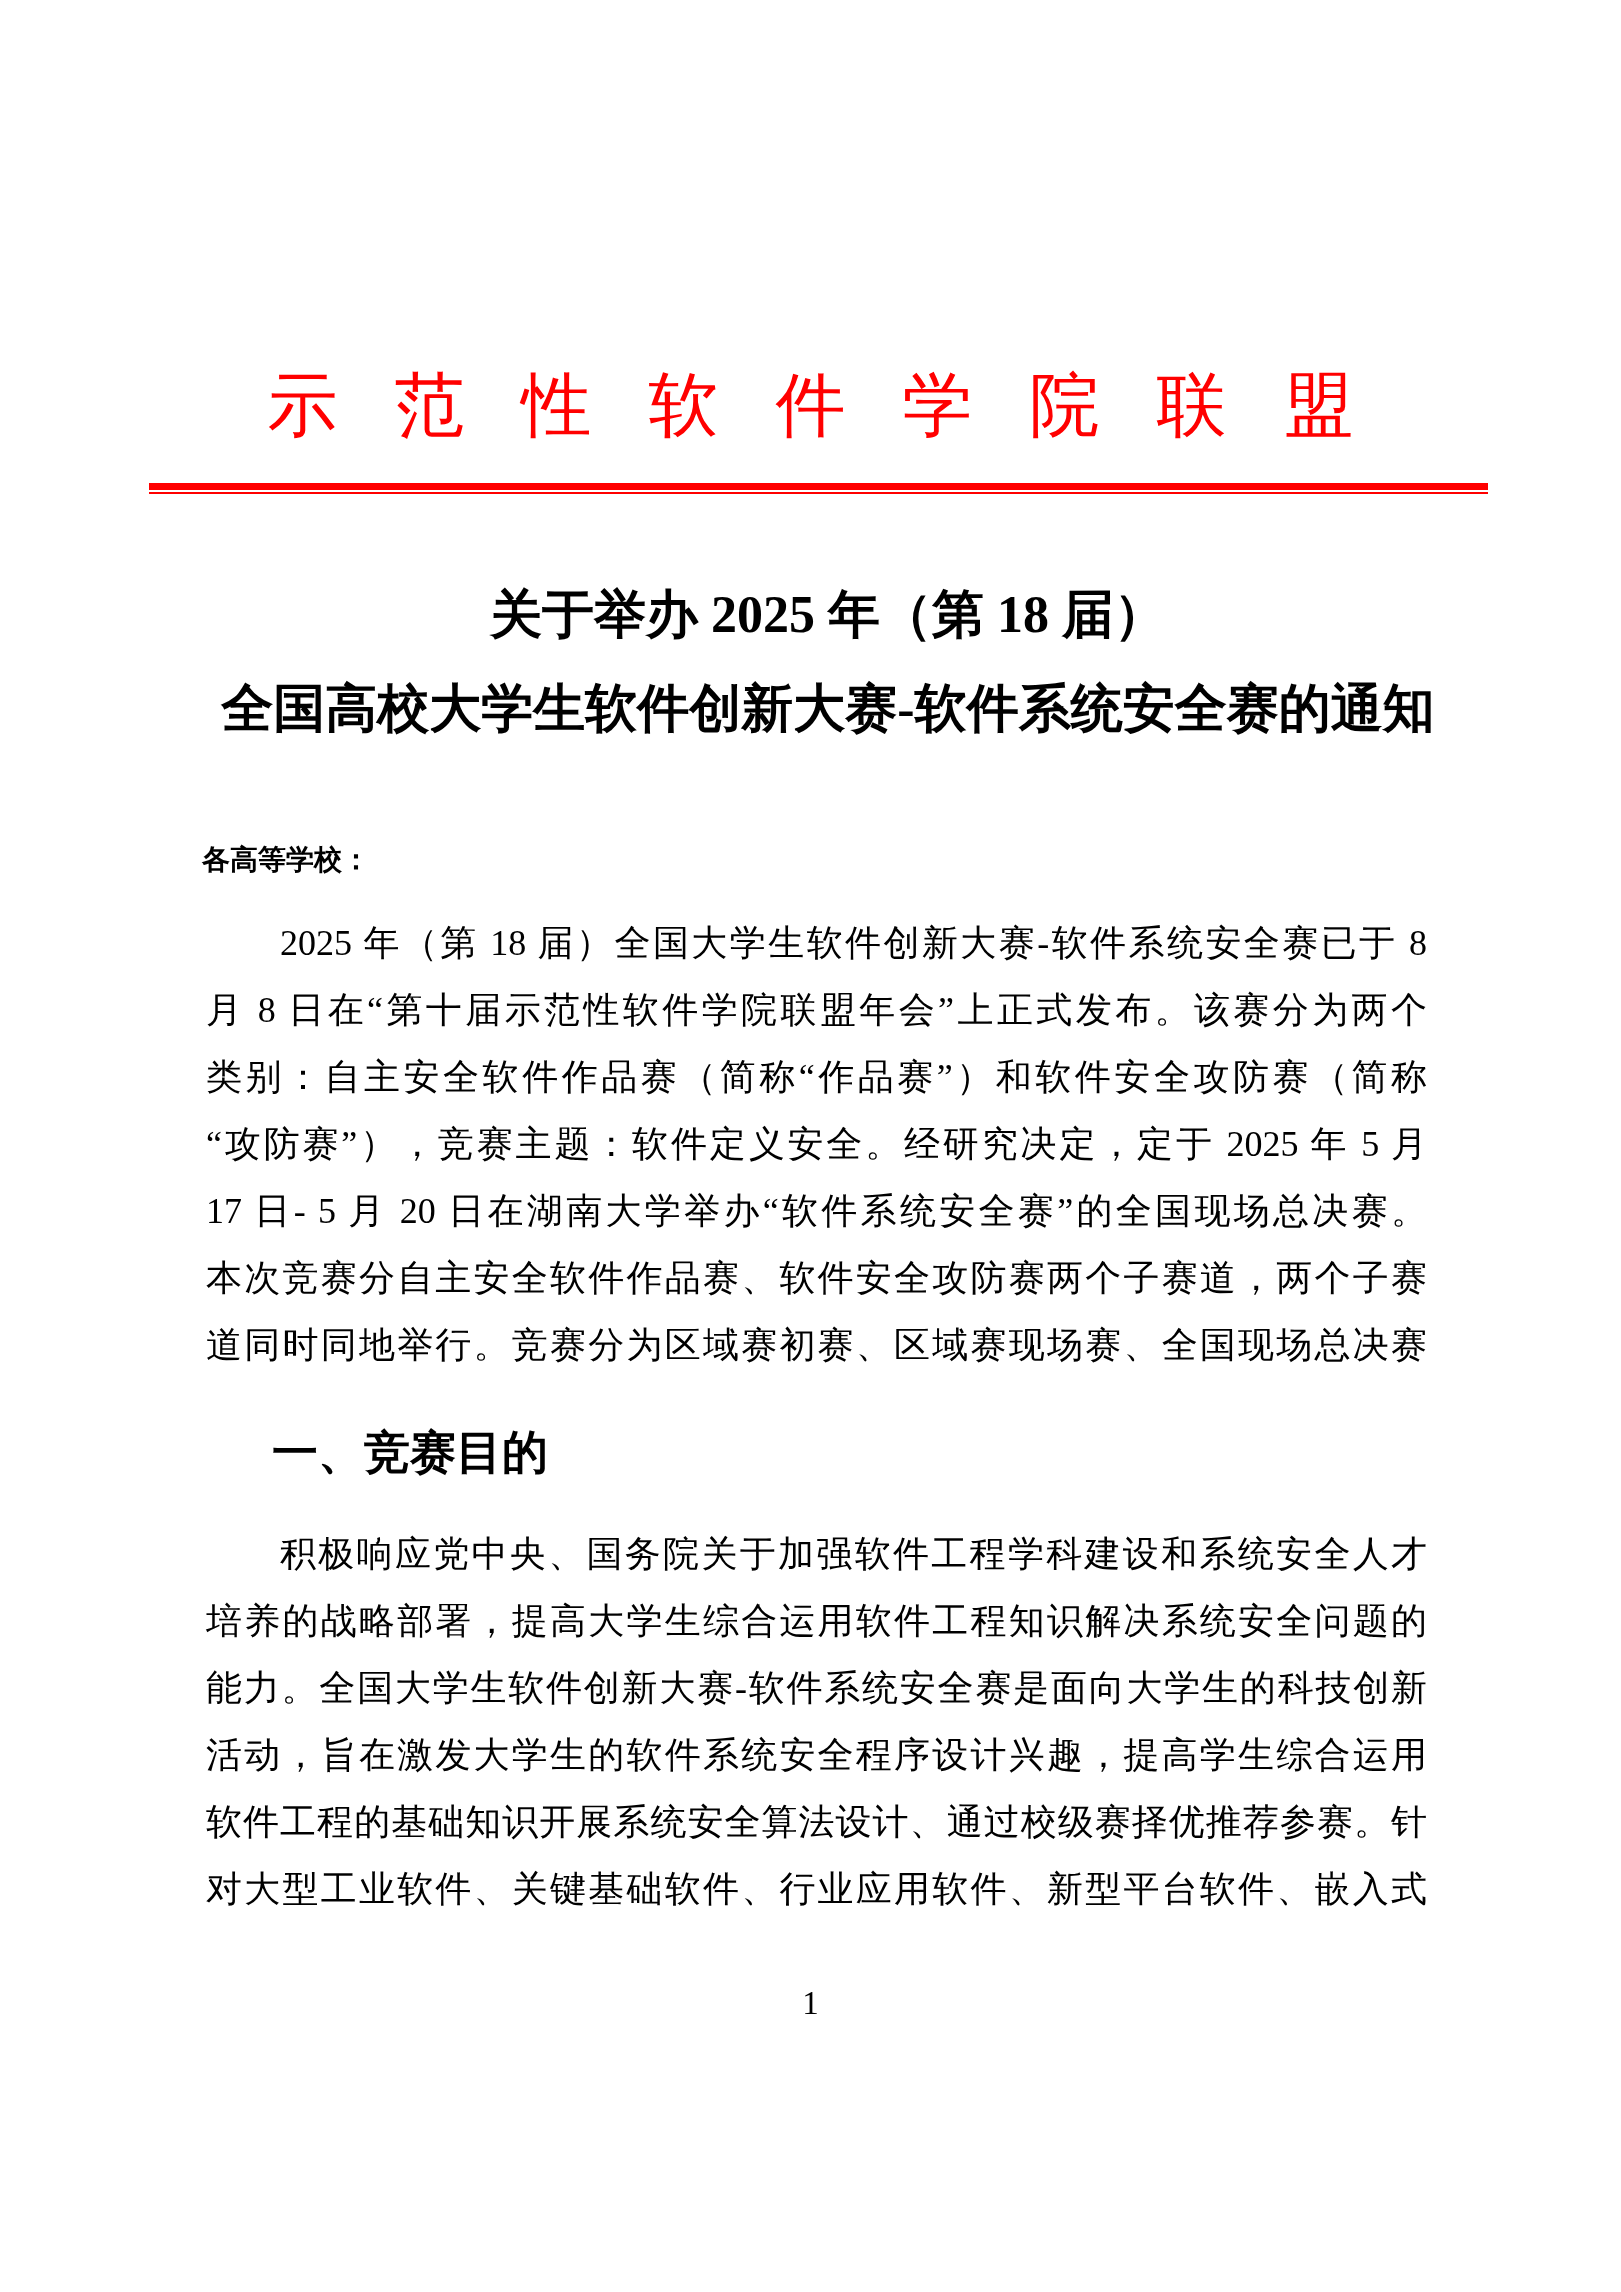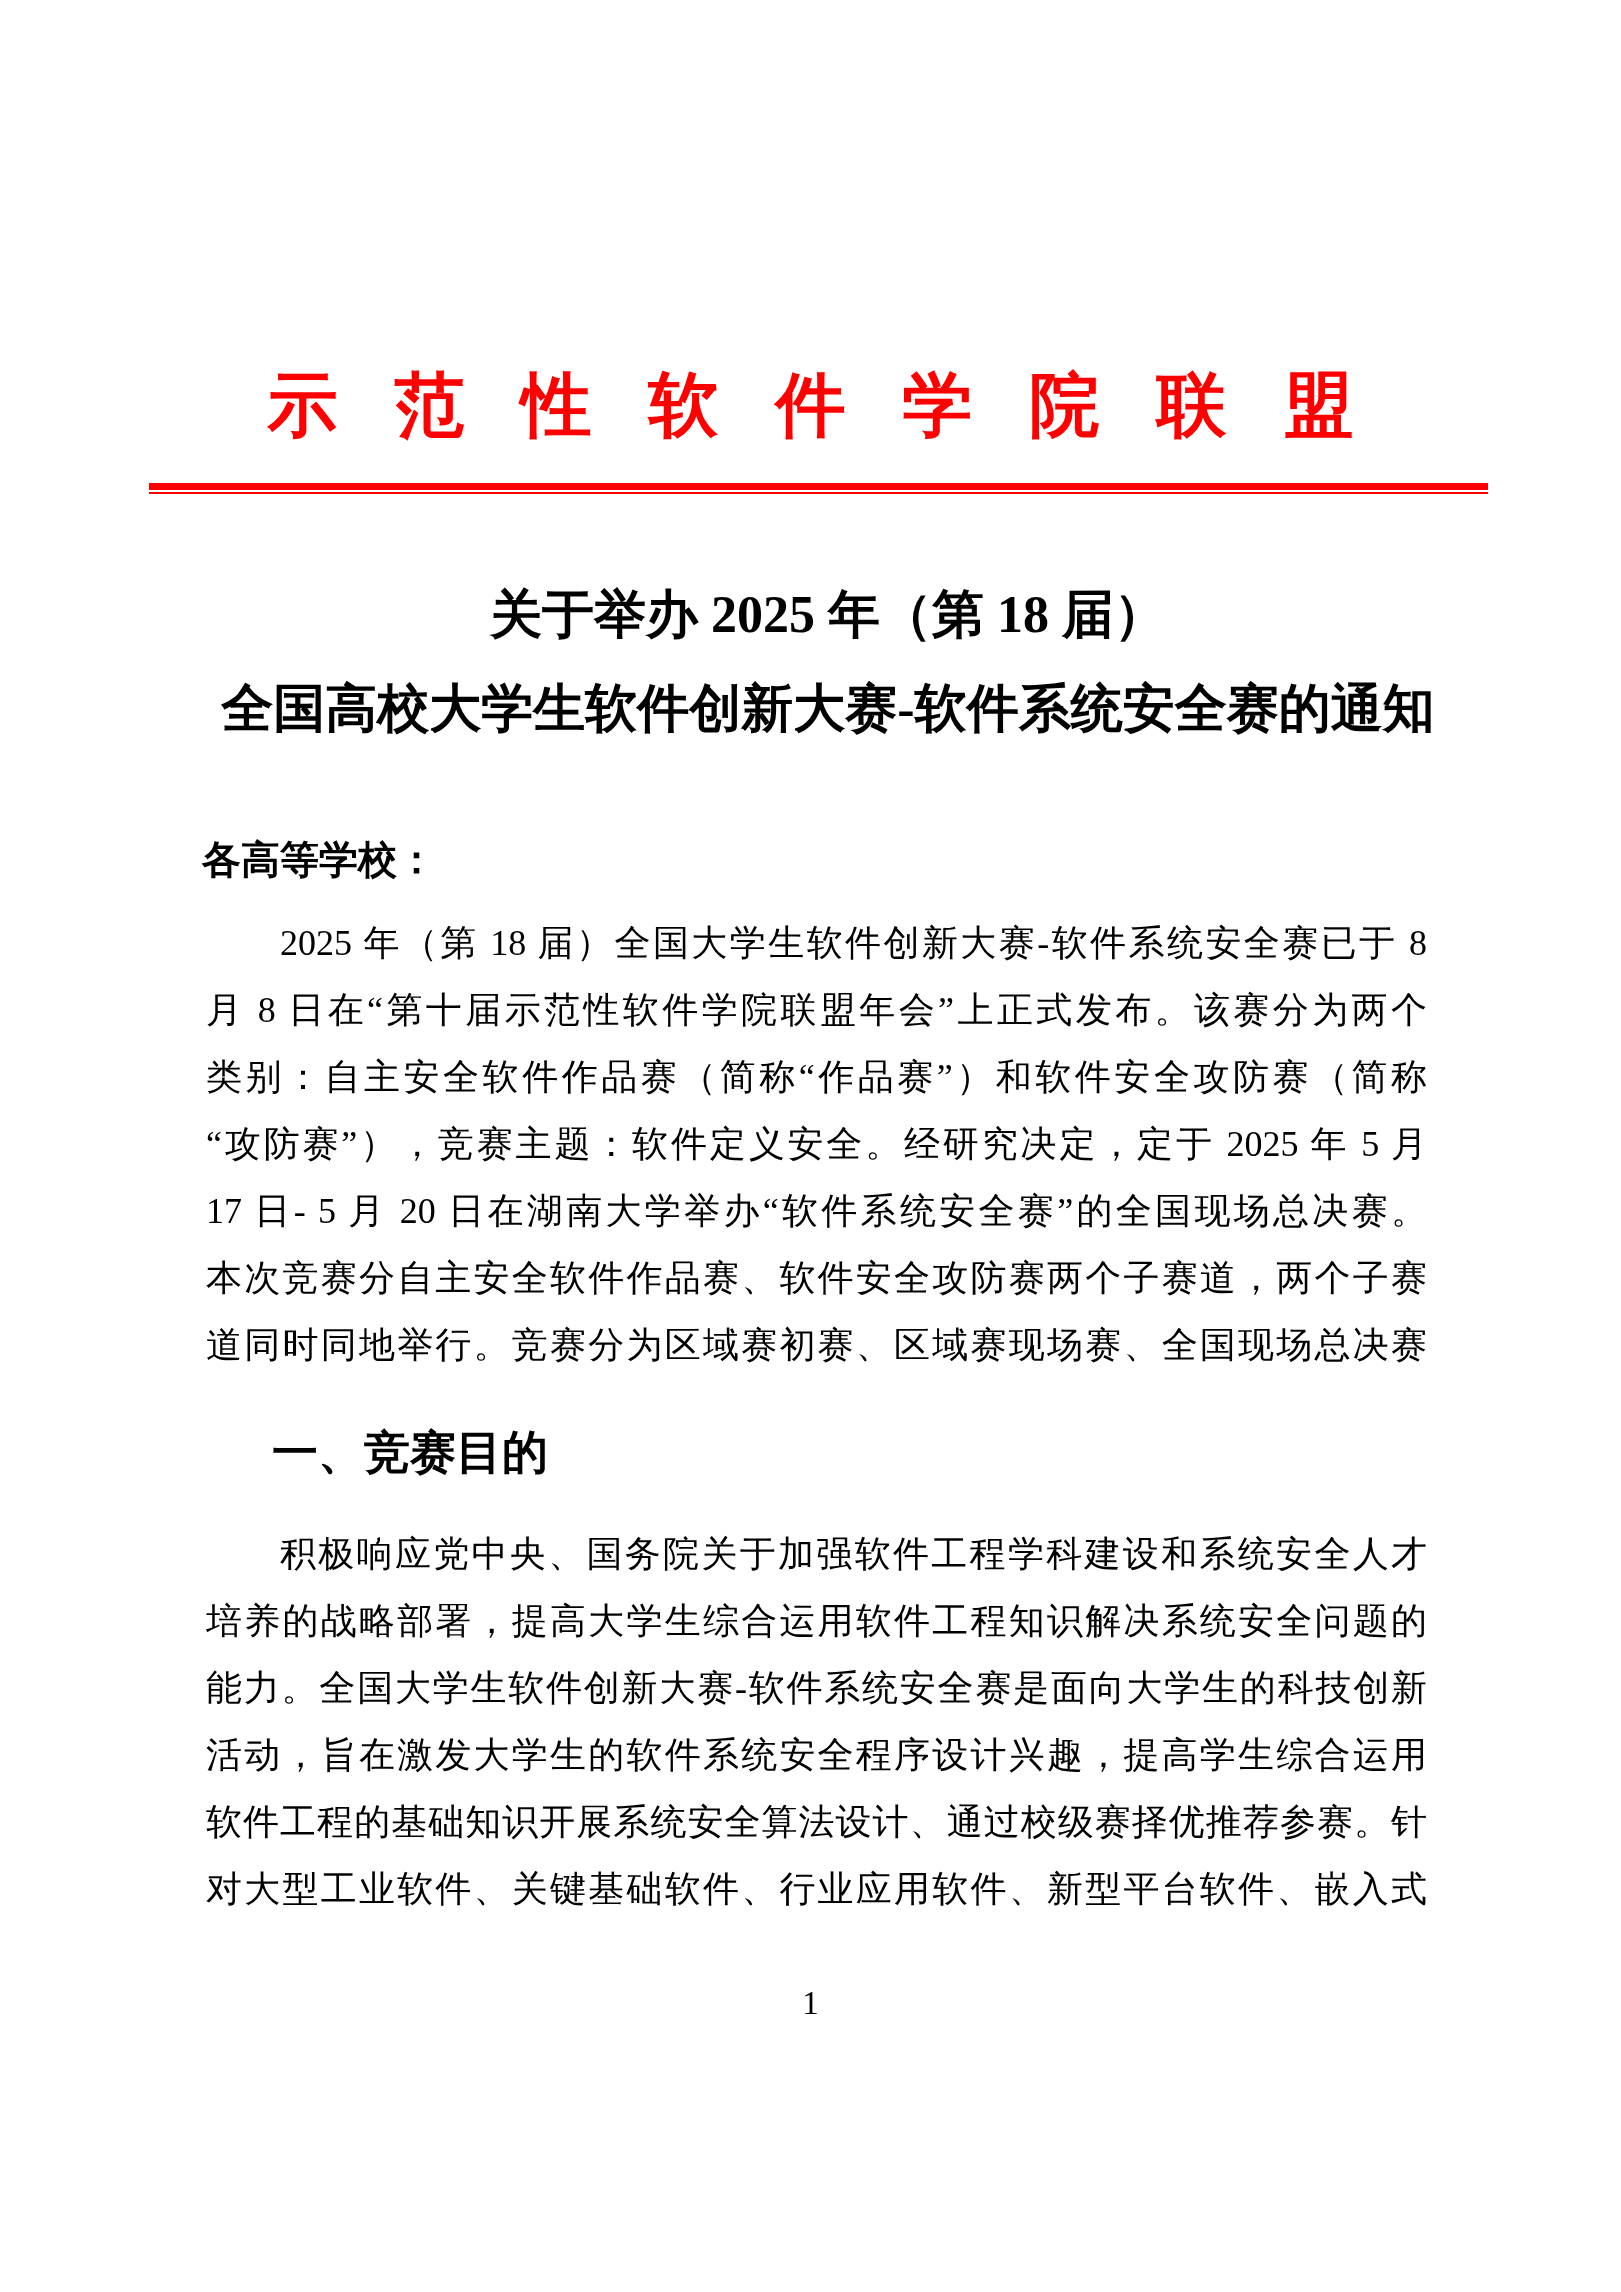--- a/index.html
+++ b/index.html
@@ -13,21 +13,21 @@
     height: 2293px;
     background: #ffffff;
     overflow: hidden;
     color: #000000;
   }
   
   #org-header {
     padding-top: 370px;
     text-align: center;
     font-family: "Liberation Sans", "DejaVu Sans", sans-serif;
-    font-weight: bold;
+    font-weight: normal;
     font-size: 70px;
     line-height: 71px;
     letter-spacing: 57px;
     white-space: nowrap;
   }
   #org-header .ls-fix { margin-right: -57px; }
   #rule {
     margin: 42px 133px 0 149px; 
   }
   #rule .thick { height: 6.9px; }
@@ -47,21 +47,21 @@
   #content {
     margin: 0 190px 0 202px; 
     font-family: "Liberation Serif", "DejaVu Serif", serif;
     font-size: 36px;
   }
   #salutation {
     margin-top: 70px;
     line-height: 67px;
     font-family: Liberation Serif, serif;
     font-weight: bold;
-    font-size: 39px;
+    font-size: 28px;
   }
   .para { margin: 4px; }
   #para-intro { margin-top: 17.6px; }
   .line {
     line-height: 67px;
     text-align: justify;
     text-align-last: justify;
   }
   .line.indent { padding-left: 74px; } 
   .line.flush-left { text-align-last: left; }

